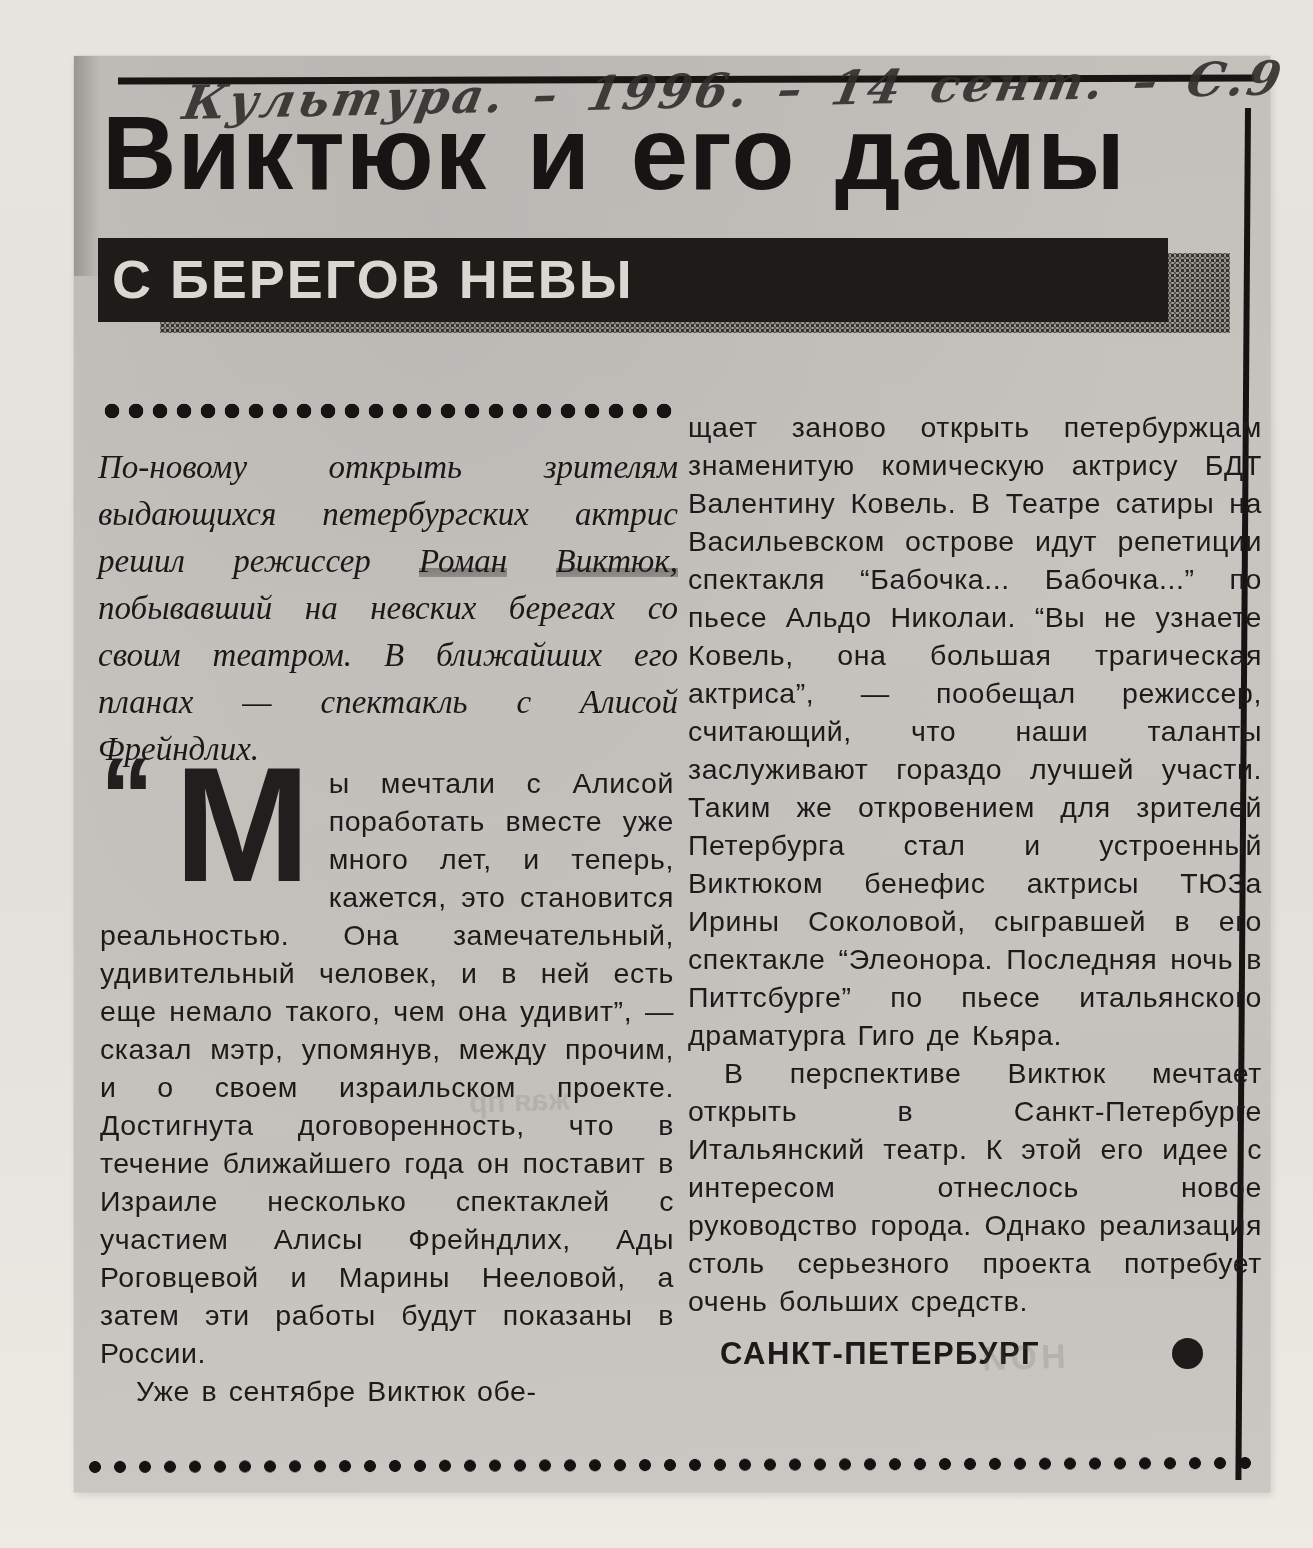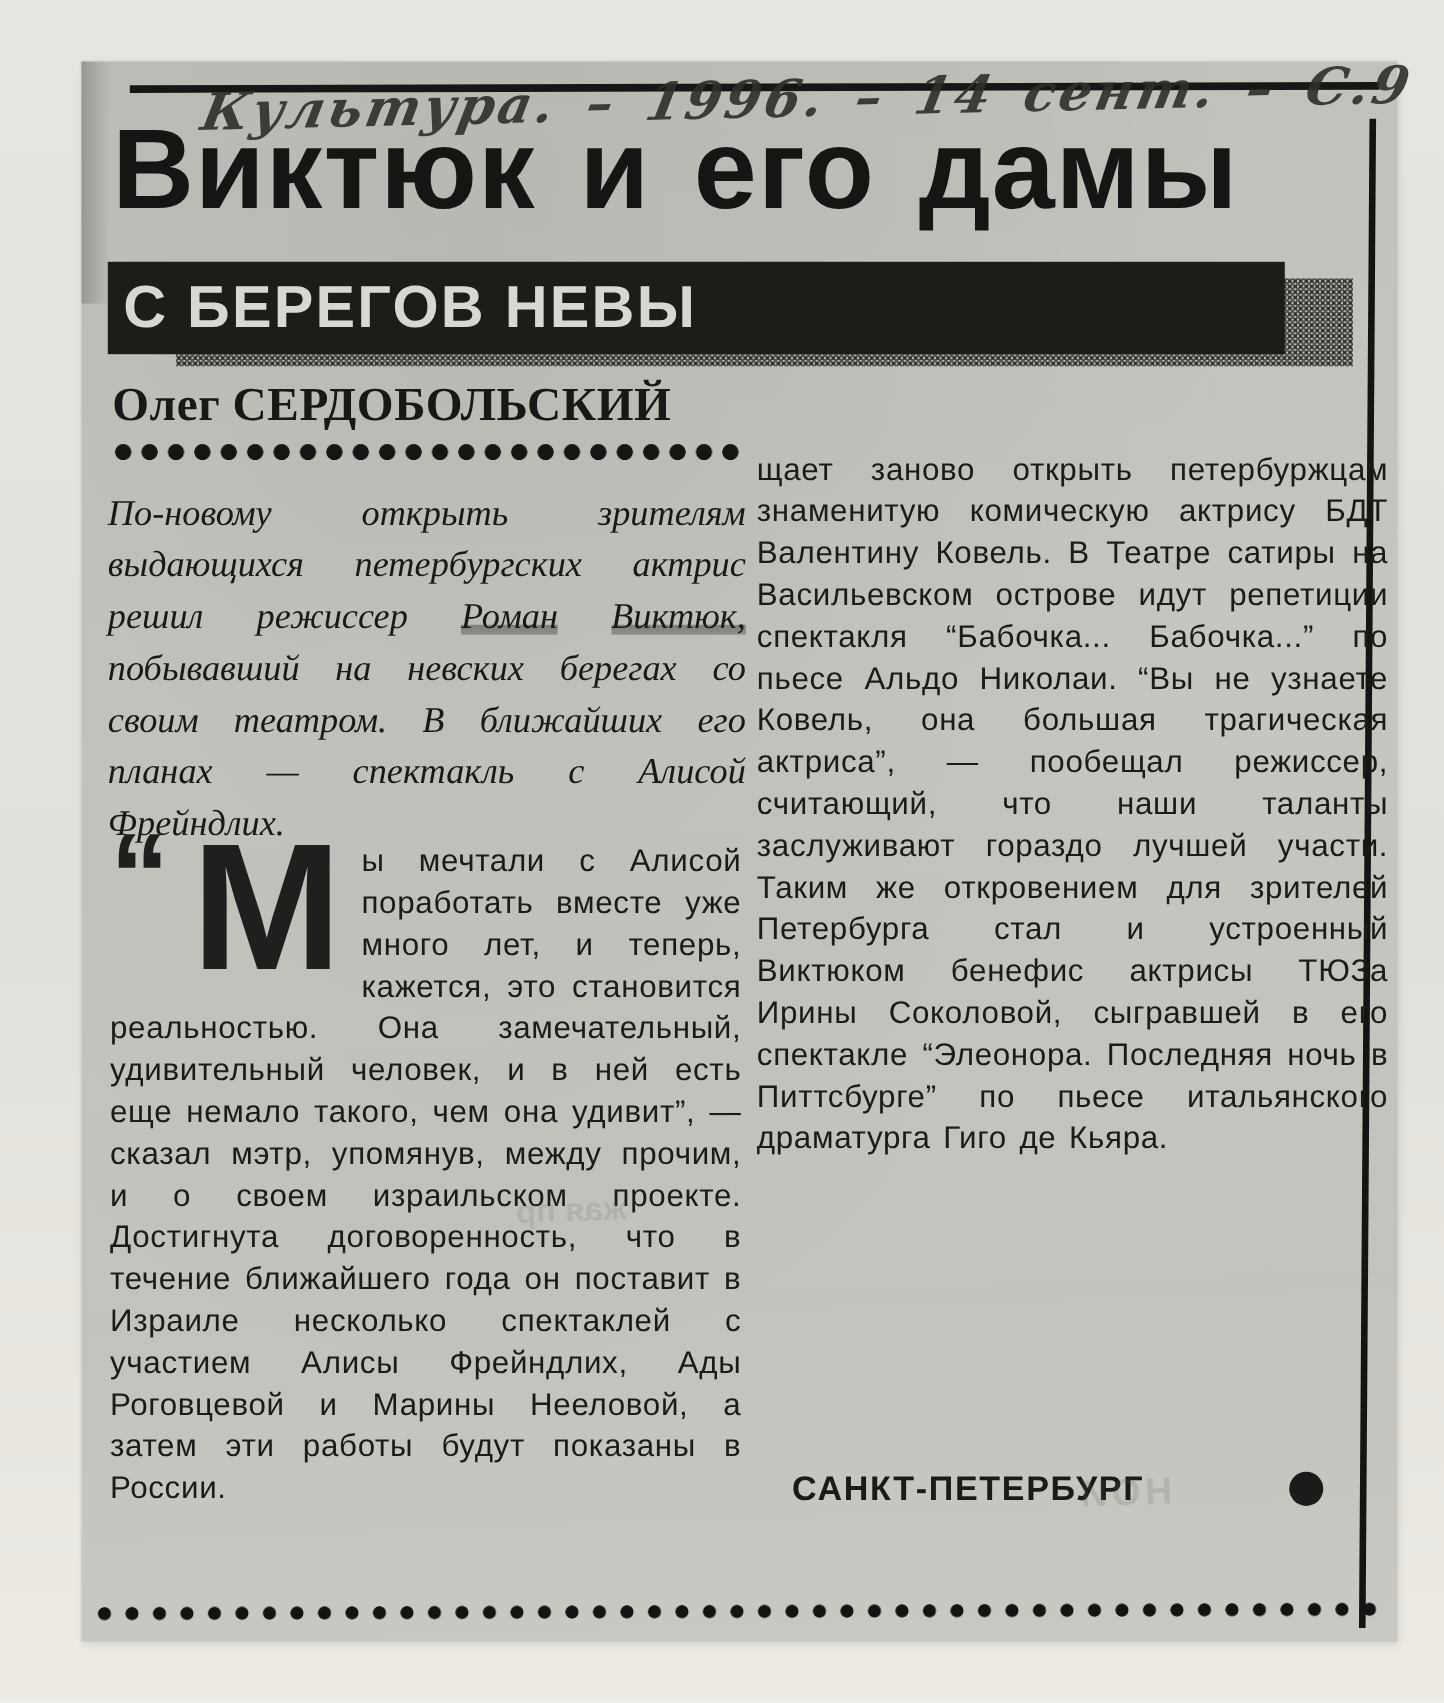--- a/index.html
+++ b/index.html
@@ -97,34 +97,35 @@
   <div class="top-rule"></div>
   <div class="right-edge"></div>
 
   <div class="handwriting">Культура. – 1996. – 14 сент.  –  С.9</div>
 
   <h1 class="headline" style="margin:0">Виктюк и его дамы</h1>
 
   <div class="banner-shadow"></div>
   <div class="banner">С БЕРЕГОВ НЕВЫ</div>
 
-  <div class="byline">Олег СЕРДОБОЛЬСКИЙ</div>
   <div class="byline-dots"></div>
 
   <div class="lede"><span>По-новому открыть зрителям выдающихся петербургских актрис решил режиссер </span><span class="pencil">Роман</span><span> </span><span class="pencil">Виктюк,</span><span> побывавший на невских берегах со своим театром. В ближайших его планах — спектакль с Алисой Фрейндлих.</span></div>
 
   <div class="col left-col">
     <p><span class="dropcap">
           <span class="dc-quote">“</span>
           <span class="dc-letter">М</span>
         </span><span>ы мечтали с Алисой поработать вместе уже много лет, и теперь, кажется, это становится реальностью. Она замечательный, удивительный человек, и в ней есть еще немало такого, чем она удивит”, — сказал мэтр, упомянув, между прочим, и о своем израильском проекте. Достигнута договоренность, что в течение ближайшего года он поставит в Израиле несколько спектаклей с участием Алисы Фрейндлих, Ады Роговцевой и Марины Нееловой, а затем эти работы будут показаны в России.</span></p>
+    <p class="indent">Уже в сентябре Виктюк обе-</p>
   </div>
 
   <div class="col right-col">
     <p>щает заново открыть петербуржцам знаменитую комическую актрису БДТ Валентину Ковель. В Театре сатиры на Васильевском острове идут репетиции спектакля “Бабочка... Бабочка...” по пьесе Альдо Николаи. “Вы не узнаете Ковель, она большая трагическая актриса”, — пообещал режиссер, считающий, что наши таланты заслуживают гораздо лучшей участи. Таким же откровением для зрителей Петербурга стал и устроенный Виктюком бенефис актрисы ТЮЗа Ирины Соколовой, сыгравшей в его спектакле “Элеонора. Последняя ночь в Питтсбурге” по пьесе итальянского драматурга Гиго де Кьяра.</p>
+    <p class="indent">В перспективе Виктюк мечтает открыть в Санкт-Петербурге Итальянский театр. К этой его идее с интересом отнеслось новое руководство города. Однако реализация столь серьезного проекта потребует очень больших средств.</p>
   </div>
 
   <div class="dateline">САНКТ-ПЕТЕРБУРГ</div>
   <div class="end-dot"></div>
   <div class="bottom-dots"></div>
 
   <div class="ghost ghost-1">жая пр</div>
   <div class="ghost ghost-2">NOH</div>
 </div>
 

